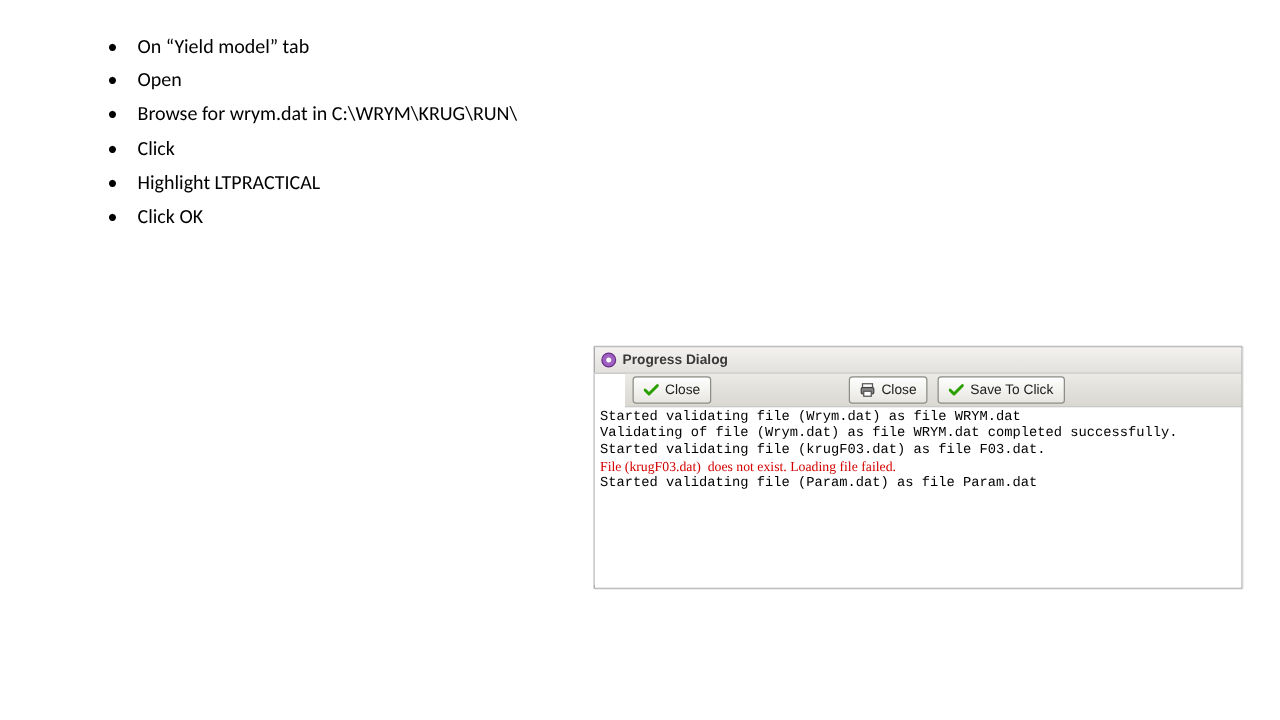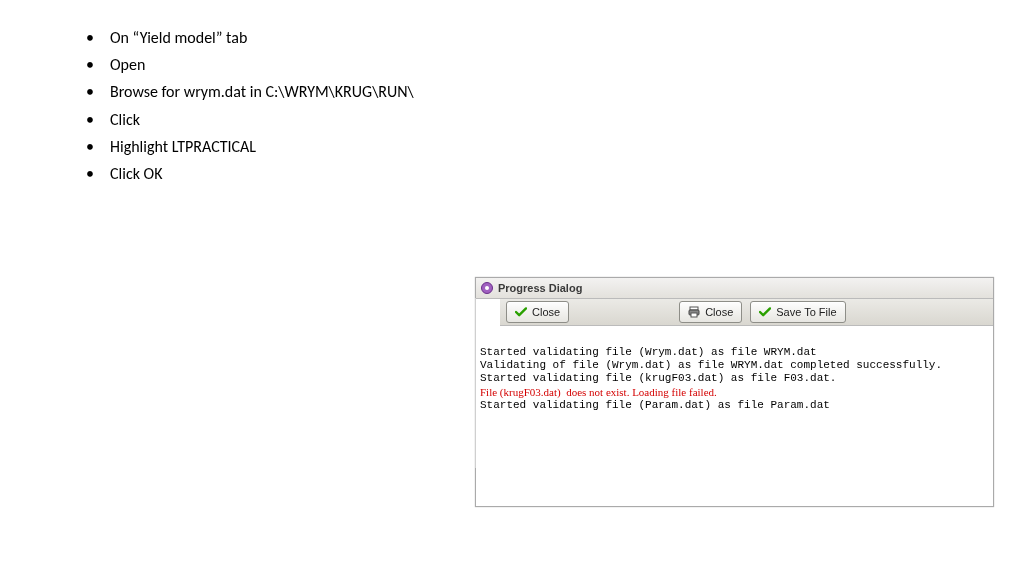--- a/index.html
+++ b/index.html
@@ -8,21 +8,21 @@
   ul.instr li{position:relative;padding-left:28px;}
   ul.instr li::before{content:"•";position:absolute;left:4px;top:0;}
   
   .dialog{position:absolute;left:475px;top:277px;width:517px;border:1px solid #aaa;font-family:Tahoma,Arial,sans-serif;font-size:11px;box-shadow:0 0 1px rgba(0,0,0,.3);}
   .titlebar{height:20px;background:linear-gradient(#f3f2f1,#e3e1dc);border-bottom:1px solid #bbb;display:flex;align-items:center;padding:0 4px;color:#3a3a3a;font-weight:bold;}
   .titlebar .appico{width:14px;height:14px;margin-right:4px;display:inline-flex;align-items:center;justify-content:center;}
   .toolbar{height:26px;background:linear-gradient(#ebeae6,#d9d7d0);border-bottom:1px solid #bbb;display:flex;align-items:center;padding:0 6px;gap:110px;margin-left:24px;}
   .toolbar .group{display:flex;gap:8px;}
   .btn{height:20px;background:linear-gradient(#fefefe,#e7e6e1);border:1px solid #8e8e88;border-radius:3px;display:inline-flex;align-items:center;padding:0 8px;gap:5px;font-size:11px;color:#222;cursor:pointer;box-shadow:inset 0 1px 0 #fff;}
   .btn .ico{display:inline-flex;width:12px;height:12px;align-items:center;justify-content:center;}
-  .logpane{background:#fff;min-height:140px;padding:20px 4px;font-family:"Courier New",monospace;font-size:11px;line-height:1.2;color:#000;white-space:pre;overflow:hidden;}
+  .logpane{background:#fff;min-height:140px;padding:2px 4px;font-family:"Courier New",monospace;font-size:11px;line-height:1.2;color:#000;white-space:pre;overflow:hidden;}
   .logline.err{color:#d40000;font-family:Liberation Serif, serif;}
   .vrule{position:absolute;left:475px;top:298px;width:1px;height:170px;background:#cfcfcf;}
 </style>
 </head>
 <body>
 
 <div class="slide">
   <ul class="instr">
     <li>On “Yield model” tab</li>
     <li>Open</li>
@@ -63,20 +63,20 @@
               </svg>
           </span>
           <span>Close</span>
         </div>
         <div class="btn">
           <span class="ico">
             <svg viewBox="0 0 12 12" width="12" height="12">
                 <path d="M1 6 L4.2 9.2 L11 2.4" fill="none" stroke="#2aa000" stroke-width="2.4" stroke-linecap="round" stroke-linejoin="round"></path>
               </svg>
           </span>
-          <span>Save To File</span>
+          <span>Save To Click</span>
         </div>
       </div>
     </div>
     <div class="logpane" id="logpane"><div class="logline">Started validating file (Wrym.dat) as file WRYM.dat</div><div class="logline">Validating of file (Wrym.dat) as file WRYM.dat completed successfully.</div><div class="logline">Started validating file (krugF03.dat) as file F03.dat.</div><div class="logline err">File (krugF03.dat)  does not exist. Loading file failed.</div><div class="logline">Started validating file (Param.dat) as file Param.dat</div></div>
   </div>
   <div class="vrule"></div>
 </div>
 
 </body></html>

